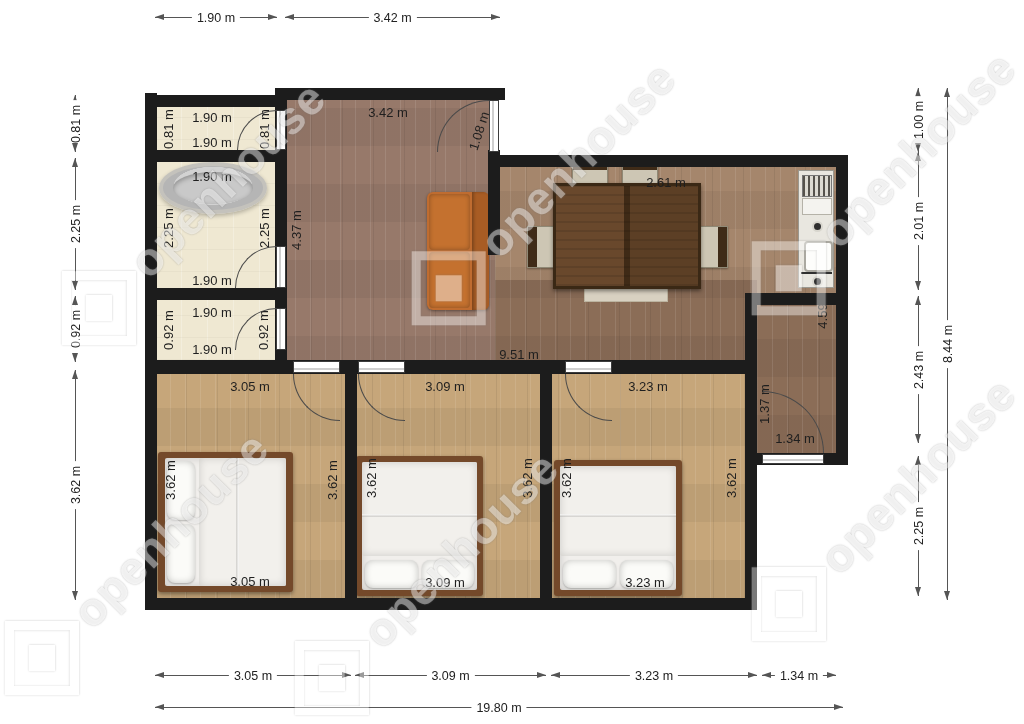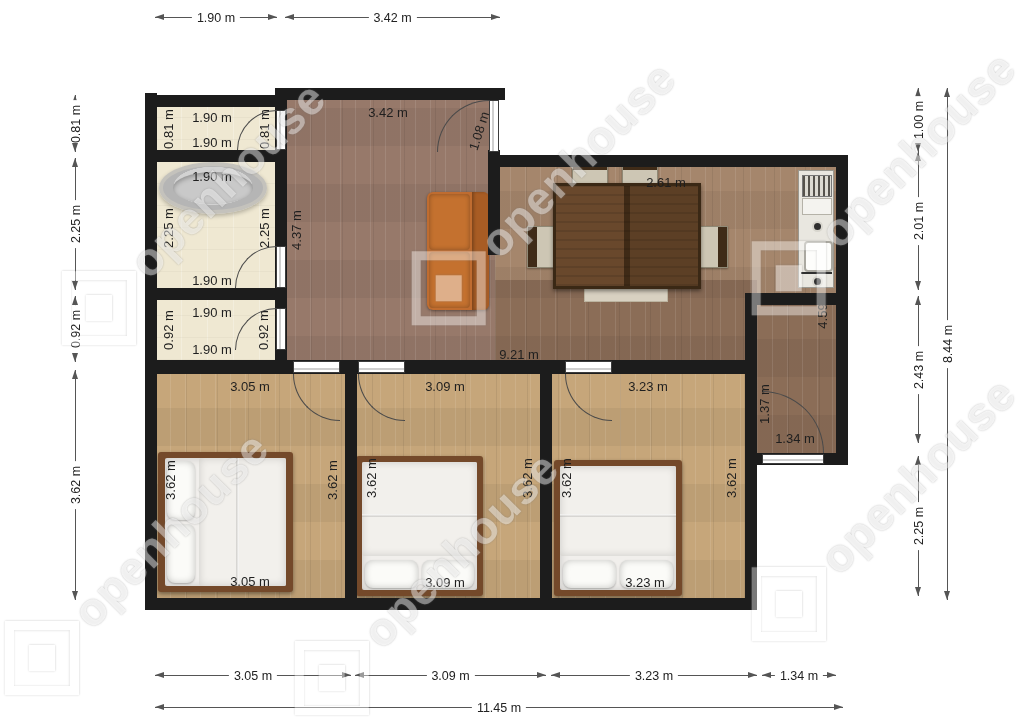--- a/index.html
+++ b/index.html
@@ -223,21 +223,21 @@
   <span class="lbl" style="left:212px;top:312px;">1.90 m</span>
   <span class="lbl" style="left:212px;top:349px;">1.90 m</span>
   <span class="lbl v" style="left:168px;top:330px;">0.92 m</span>
   <span class="lbl v" style="left:263px;top:330px;">0.92 m</span>
 
   <span class="lbl" style="left:388px;top:112px;">3.42 m</span>
   <span class="lbl v" style="left:296px;top:230px;">4.37 m</span>
   <span class="lbl tilt" style="left:479px;top:131px;">1.08 m</span>
 
   <span class="lbl" style="left:666px;top:182px;">2.61 m</span>
-  <span class="lbl" style="left:519px;top:354px;">9.21 m</span>
+  <span class="lbl" style="left:519px;top:354px;">9.51 m</span>
 
   <span class="lbl v" style="left:822px;top:316px;">4.59</span>
   <span class="lbl v" style="left:764px;top:404px;">1.37 m</span>
   <span class="lbl" style="left:795px;top:438px;">1.34 m</span>
 
   <span class="lbl" style="left:250px;top:386px;">3.05 m</span>
   <span class="lbl" style="left:250px;top:581px;">3.05 m</span>
   <span class="lbl v" style="left:170px;top:480px;">3.62 m</span>
   <span class="lbl v" style="left:332px;top:480px;">3.62 m</span>
 
@@ -293,21 +293,21 @@
   <div class="dim dim-h" style="left:355px;top:675px;width:191px;">
       <span>3.09 m</span>
     </div>
   <div class="dim dim-h" style="left:551px;top:675px;width:206px;">
       <span>3.23 m</span>
     </div>
   <div class="dim dim-h" style="left:762px;top:675px;width:74px;">
       <span>1.34 m</span>
     </div>
   <div class="dim dim-h" style="left:155px;top:707px;width:688px;">
-      <span>11.45 m</span>
+      <span>19.80 m</span>
     </div>
 
   <div class="wm" style="left:195px;top:212px;">
     <div class="wm-logo">
         <div class="wm-logo-inner"></div>
       </div>
     <div class="wm-text">openhouse</div>
   </div>
   <div class="wm" style="left:545px;top:192px;">
     <div class="wm-logo">

